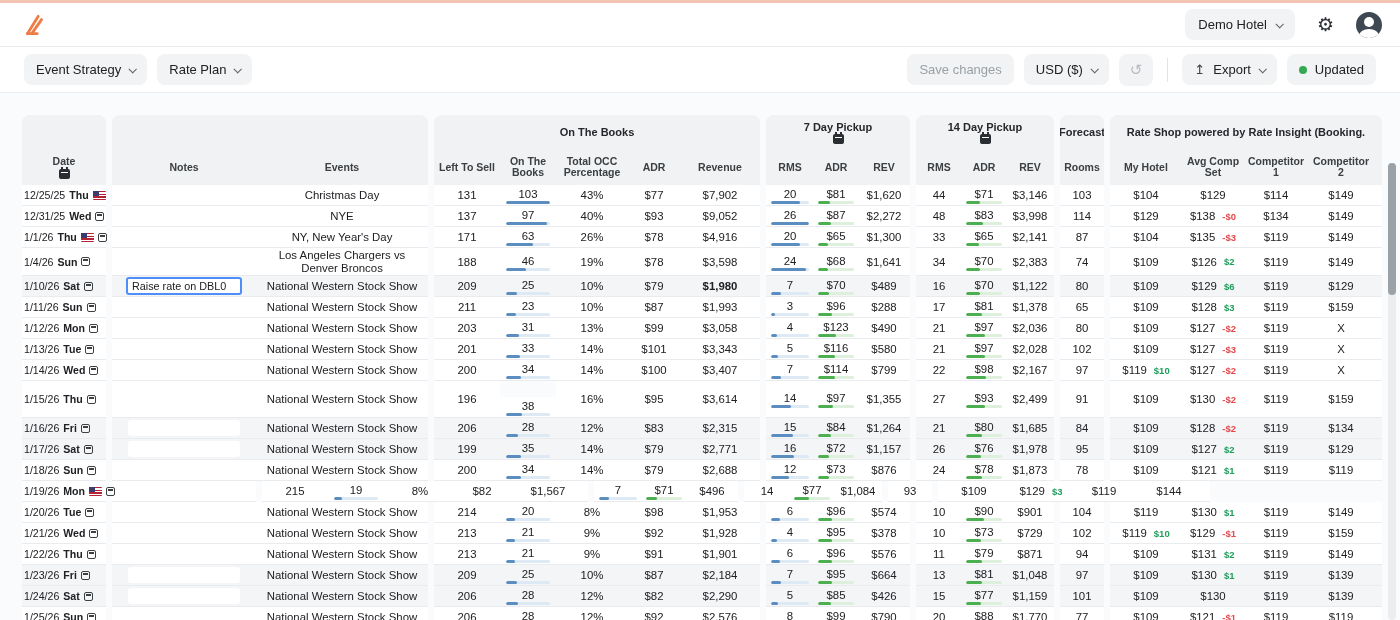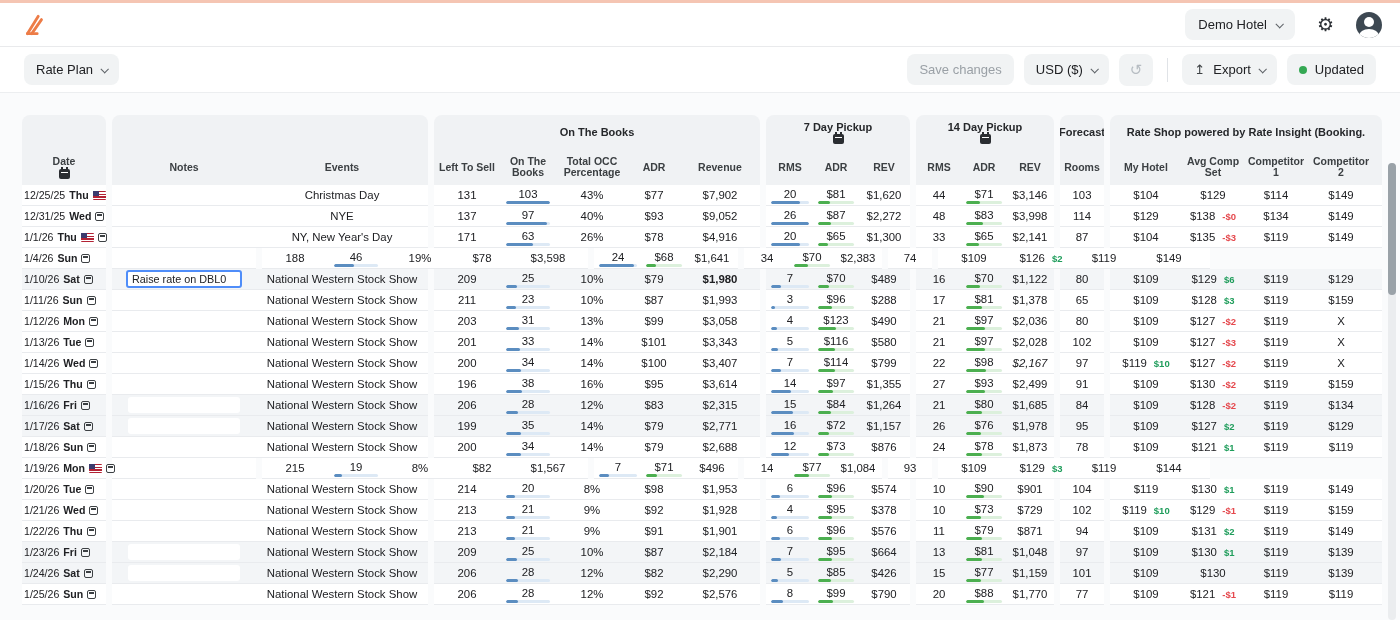--- a/index.html
+++ b/index.html
@@ -115,20 +115,24 @@
           <span class="chev"></span>
         </button>
       <span class="gear">⚙</span>
       <span class="avatar"></span>
     </div>
   </header>
 
   <div class="toolbar">
     <div class="left">
       <button class="pill">
+          <span>Event Strategy</span>
+          <span class="chev"></span>
+        </button>
+      <button class="pill">
           <span>Rate Plan</span>
           <span class="chev"></span>
         </button>
     </div>
     <div class="right">
       <button class="pill disabled">
           <span>Save changes</span>
         </button>
       <button class="pill">
           <span>USD ($)</span>
@@ -522,20 +526,23 @@
           </div>
           <div class="cell c-extra" style="width: 8px;"></div>
         </div>
         <div class="trow">
           <div class="cell c-date" style="width: 84px;">
             <span>1/4/26 <b>Sun</b></span>
             <span class="calsmall"></span>
           </div>
           <div class="bgap"></div>
           <div class="cell c-notes" style="width: 144px;"></div>
+          <div class="cell c-events" style="width: 172px;">
+            <span>Los Angeles Chargers vs Denver Broncos</span>
+          </div>
           <div class="bgap"></div>
           <div class="cell c-lts" style="width: 66px;">
             <span>188</span>
           </div>
           <div class="cell c-otb" style="width: 56px;">
             <div class="bar-wrap">
               <span>46</span>
               <span class="track blue" style="width: 44px;">
                 <span class="fill blue" style="width: 44.6602%;"></span>
               </span>
@@ -1007,21 +1014,21 @@
             <span>22</span>
           </div>
           <div class="cell c-a14" style="width: 44px;">
             <div class="bar-wrap">
               <span>$98</span>
               <span class="track green" style="width: 36px;">
                 <span class="fill green" style="width: 54.4444%;"></span>
               </span>
             </div>
           </div>
-          <div class="cell c-v14" style="width: 48px; font-style: italic;">
+          <div class="cell c-v14" style="width: 48px;">
             <span>$2,167</span>
           </div>
           <div class="bgap"></div>
           <div class="cell c-rooms" style="width: 44px;">
             <span>97</span>
           </div>
           <div class="bgap"></div>
           <div class="cell c-my" style="width: 72px;">
             <span>$119</span>
             <span class="badge pos">$10</span>
@@ -1045,21 +1052,21 @@
           </div>
           <div class="bgap"></div>
           <div class="cell c-notes" style="width: 144px;"></div>
           <div class="cell c-events" style="width: 172px;">
             <span>National Western Stock Show</span>
           </div>
           <div class="bgap"></div>
           <div class="cell c-lts" style="width: 66px;">
             <span>196</span>
           </div>
-          <div class="cell c-otb" style="width: 56px;">
+          <div class="cell c-otb" style="width: 56px; margin-top: 16px;">
             <div class="bar-wrap">
               <span>38</span>
               <span class="track blue" style="width: 44px;">
                 <span class="fill blue" style="width: 36.8932%;"></span>
               </span>
             </div>
           </div>
           <div class="cell c-occ" style="width: 72px;">
             <span>16%</span>
           </div>

